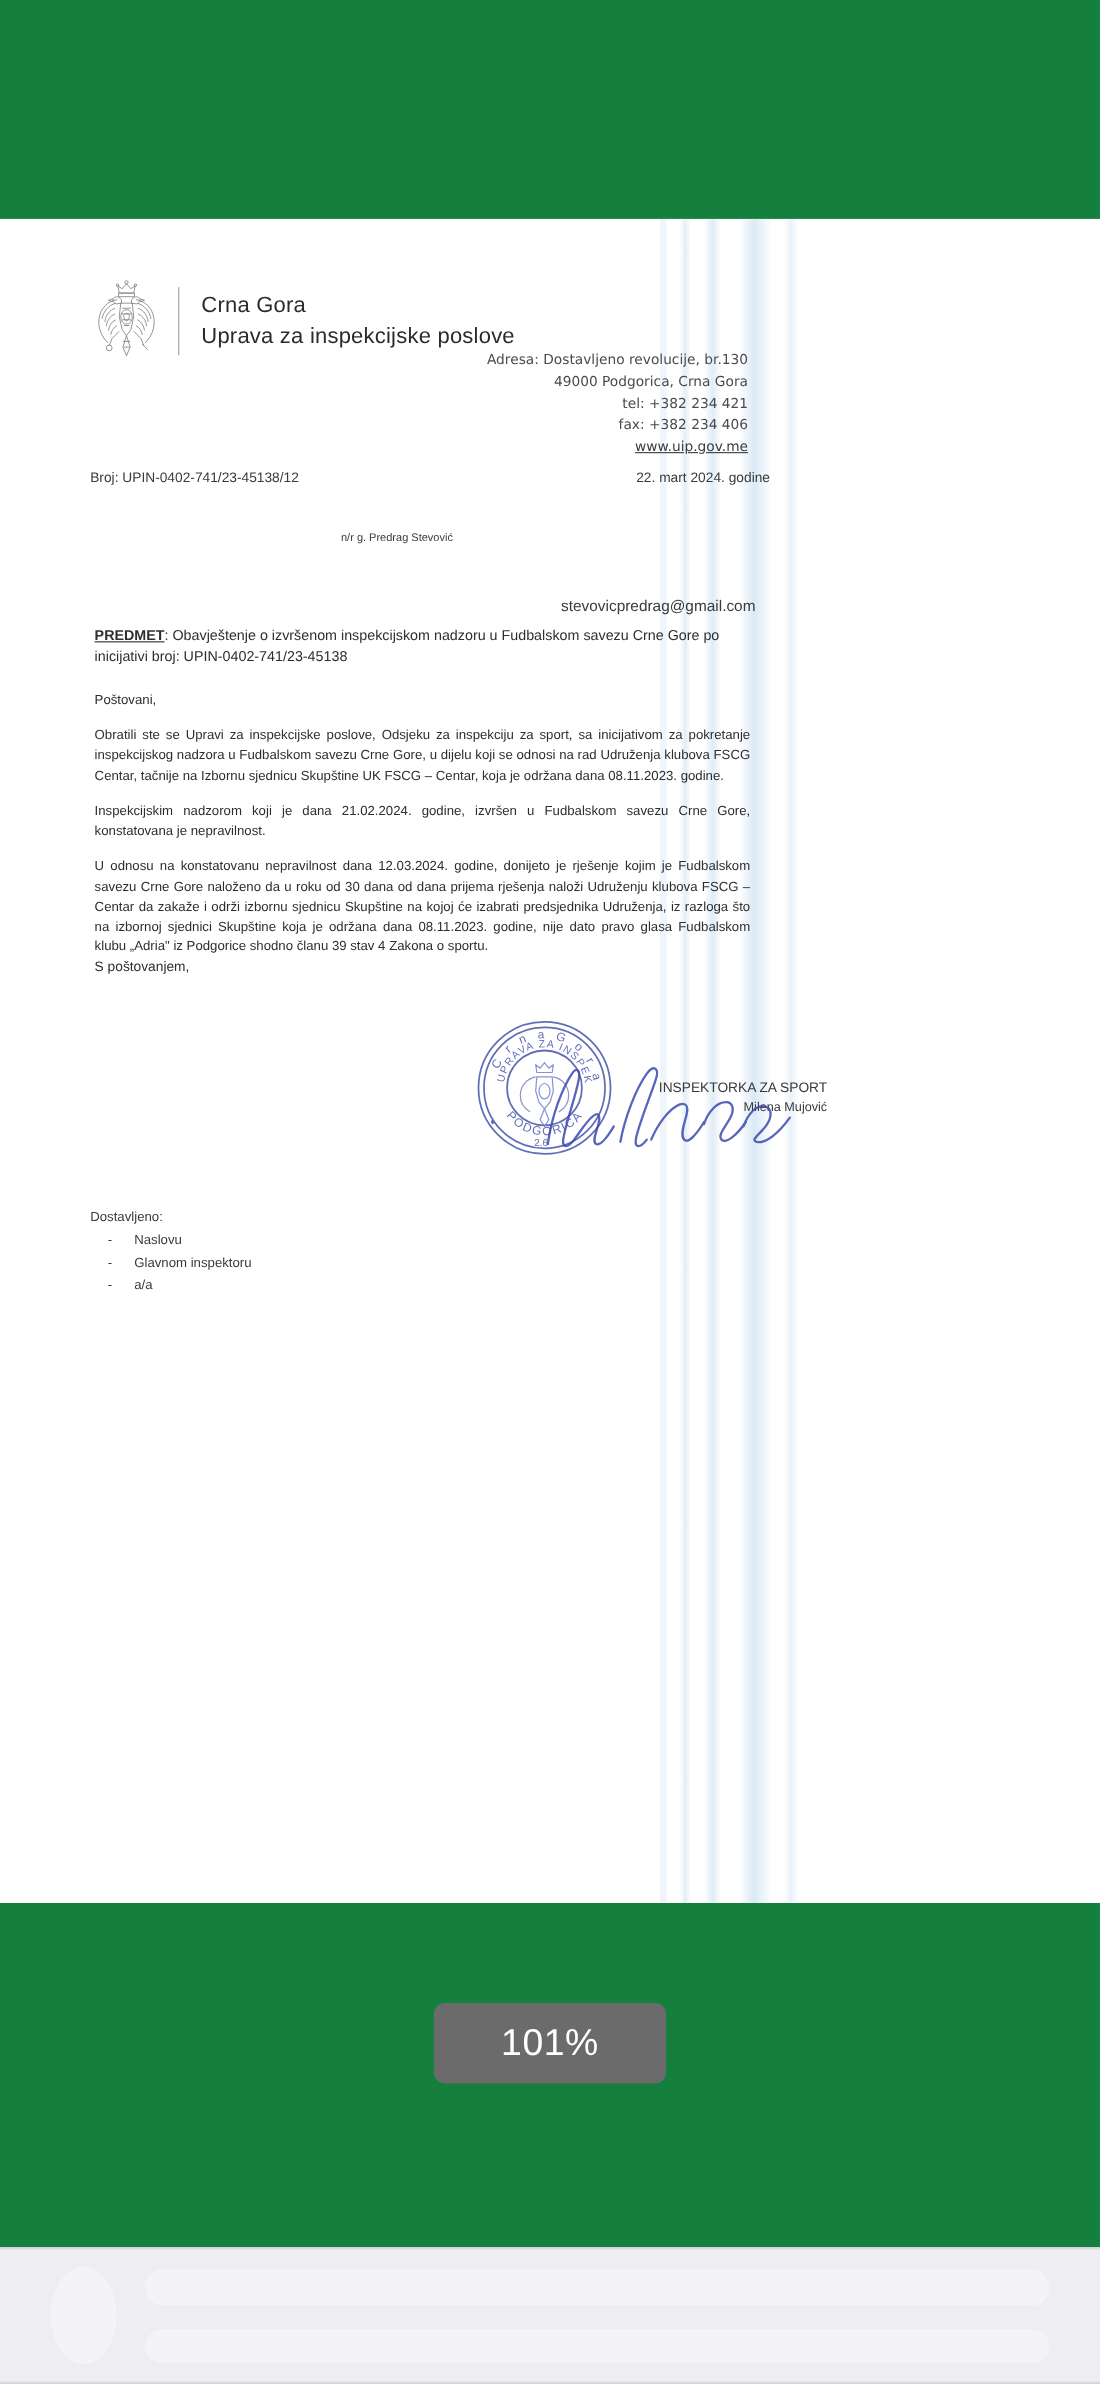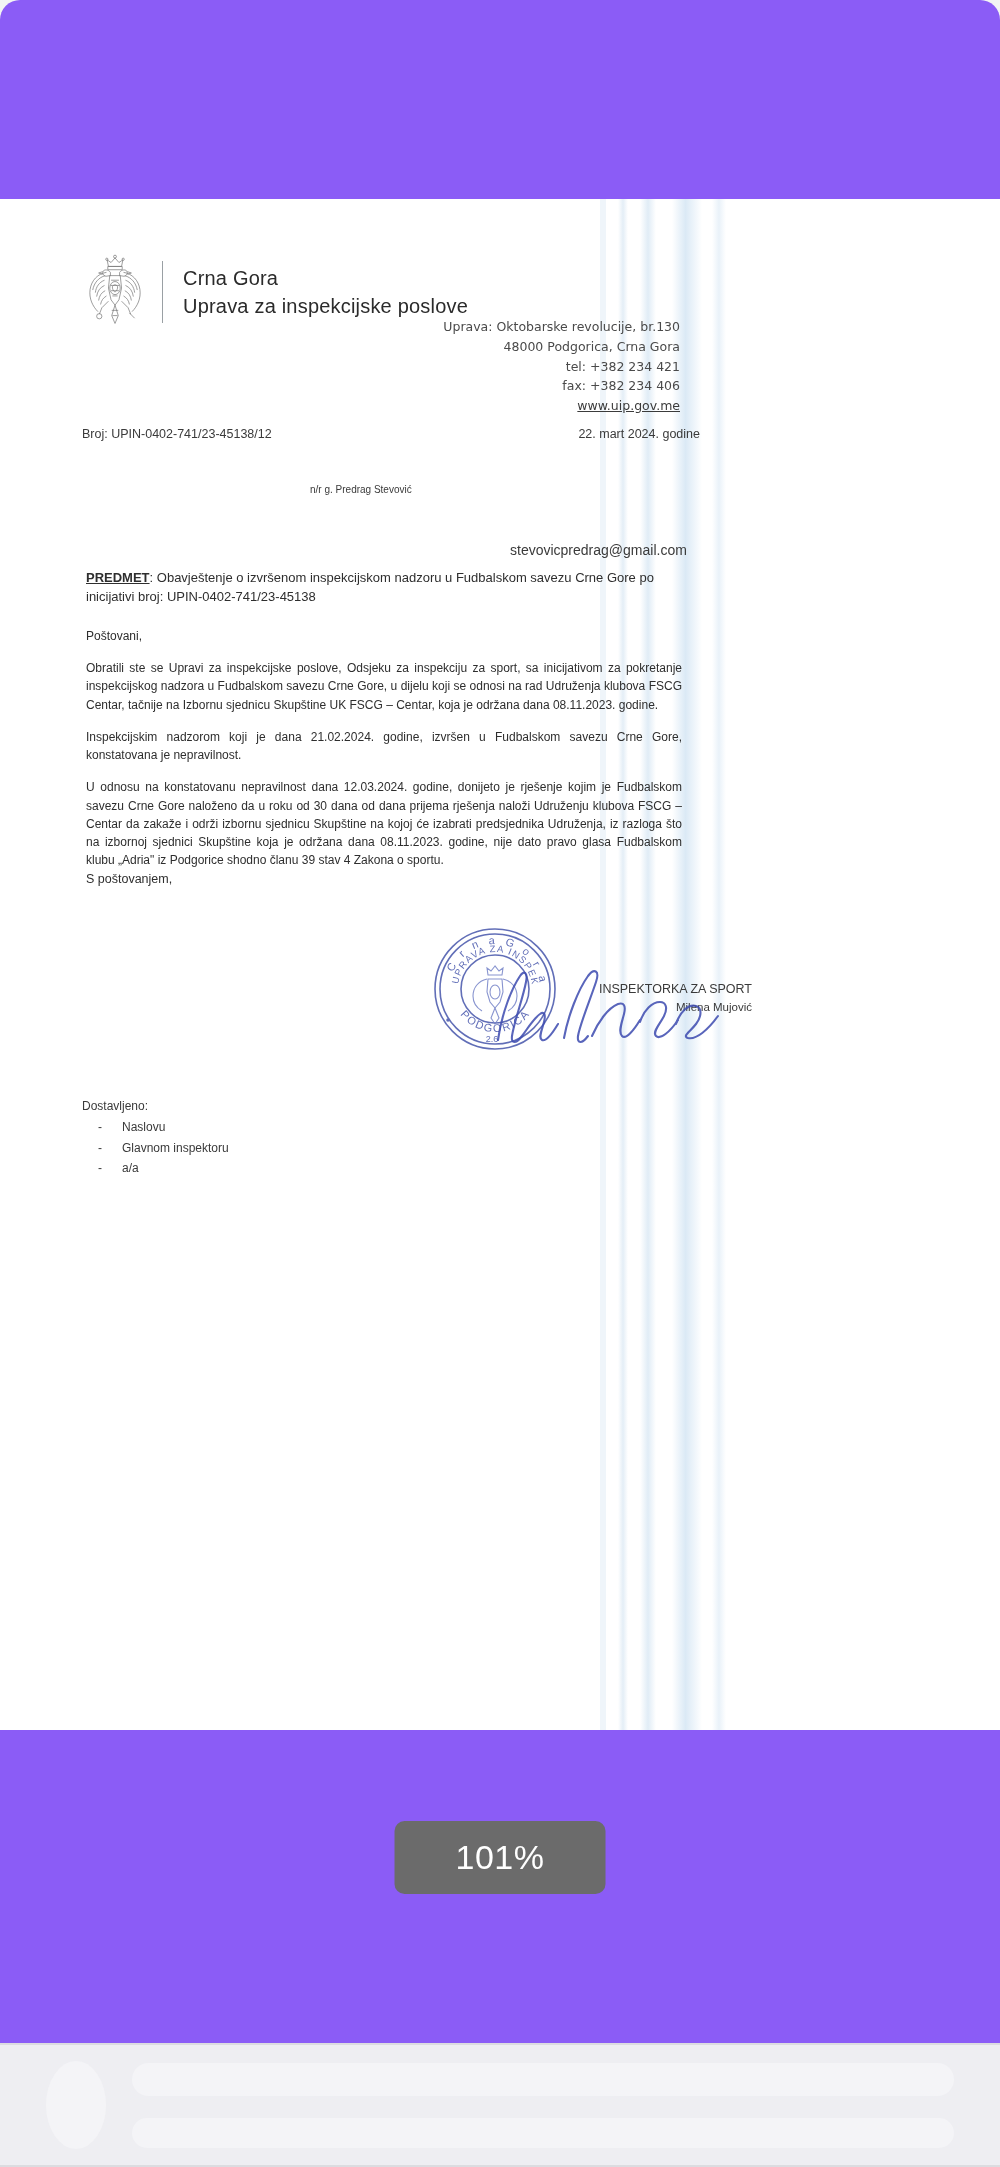--- a/index.html
+++ b/index.html
@@ -9,22 +9,21 @@
     height: 2167px;
     background: #f2f5f4;
     font-family: "Liberation Sans", sans-serif;
     overflow: hidden;
   }
 
   .viewer {
     position: relative;
     width: 1000px;
     height: 2167px;
-    background: #8b5cf6;
-    border-radius: 20px;
+    background: #15803d;
   }
 
   
   .page-sheet {
     position: absolute;
     top: 199px;
     left: 0;
     width: 1000px;
     height: 1531px;
     background: #ffffff;
@@ -327,22 +326,22 @@
           </g>
         </svg>
         <div class="lh-divider"></div>
         <div class="lh-text">
           <div class="lh-line1">Crna Gora</div>
           <div class="lh-line2">Uprava za inspekcijske poslove</div>
         </div>
       </div>
 
       <div class="addr">
-        <div>Uprava: Oktobarske revolucije, br.130</div>
-        <div>48000 Podgorica, Crna Gora</div>
+        <div>Adresa: Dostavljeno revolucije, br.130</div>
+        <div>49000 Podgorica, Crna Gora</div>
         <div>tel: +382 234 421</div>
         <div>fax: +382 234 406</div>
         <div class="web">www.uip.gov.me</div>
       </div>
 
       <div class="ref-row">
         <div>Broj: UPIN-0402-741/23-45138/12</div>
         <div class="ref-date">22. mart 2024. godine</div>
       </div>
 

